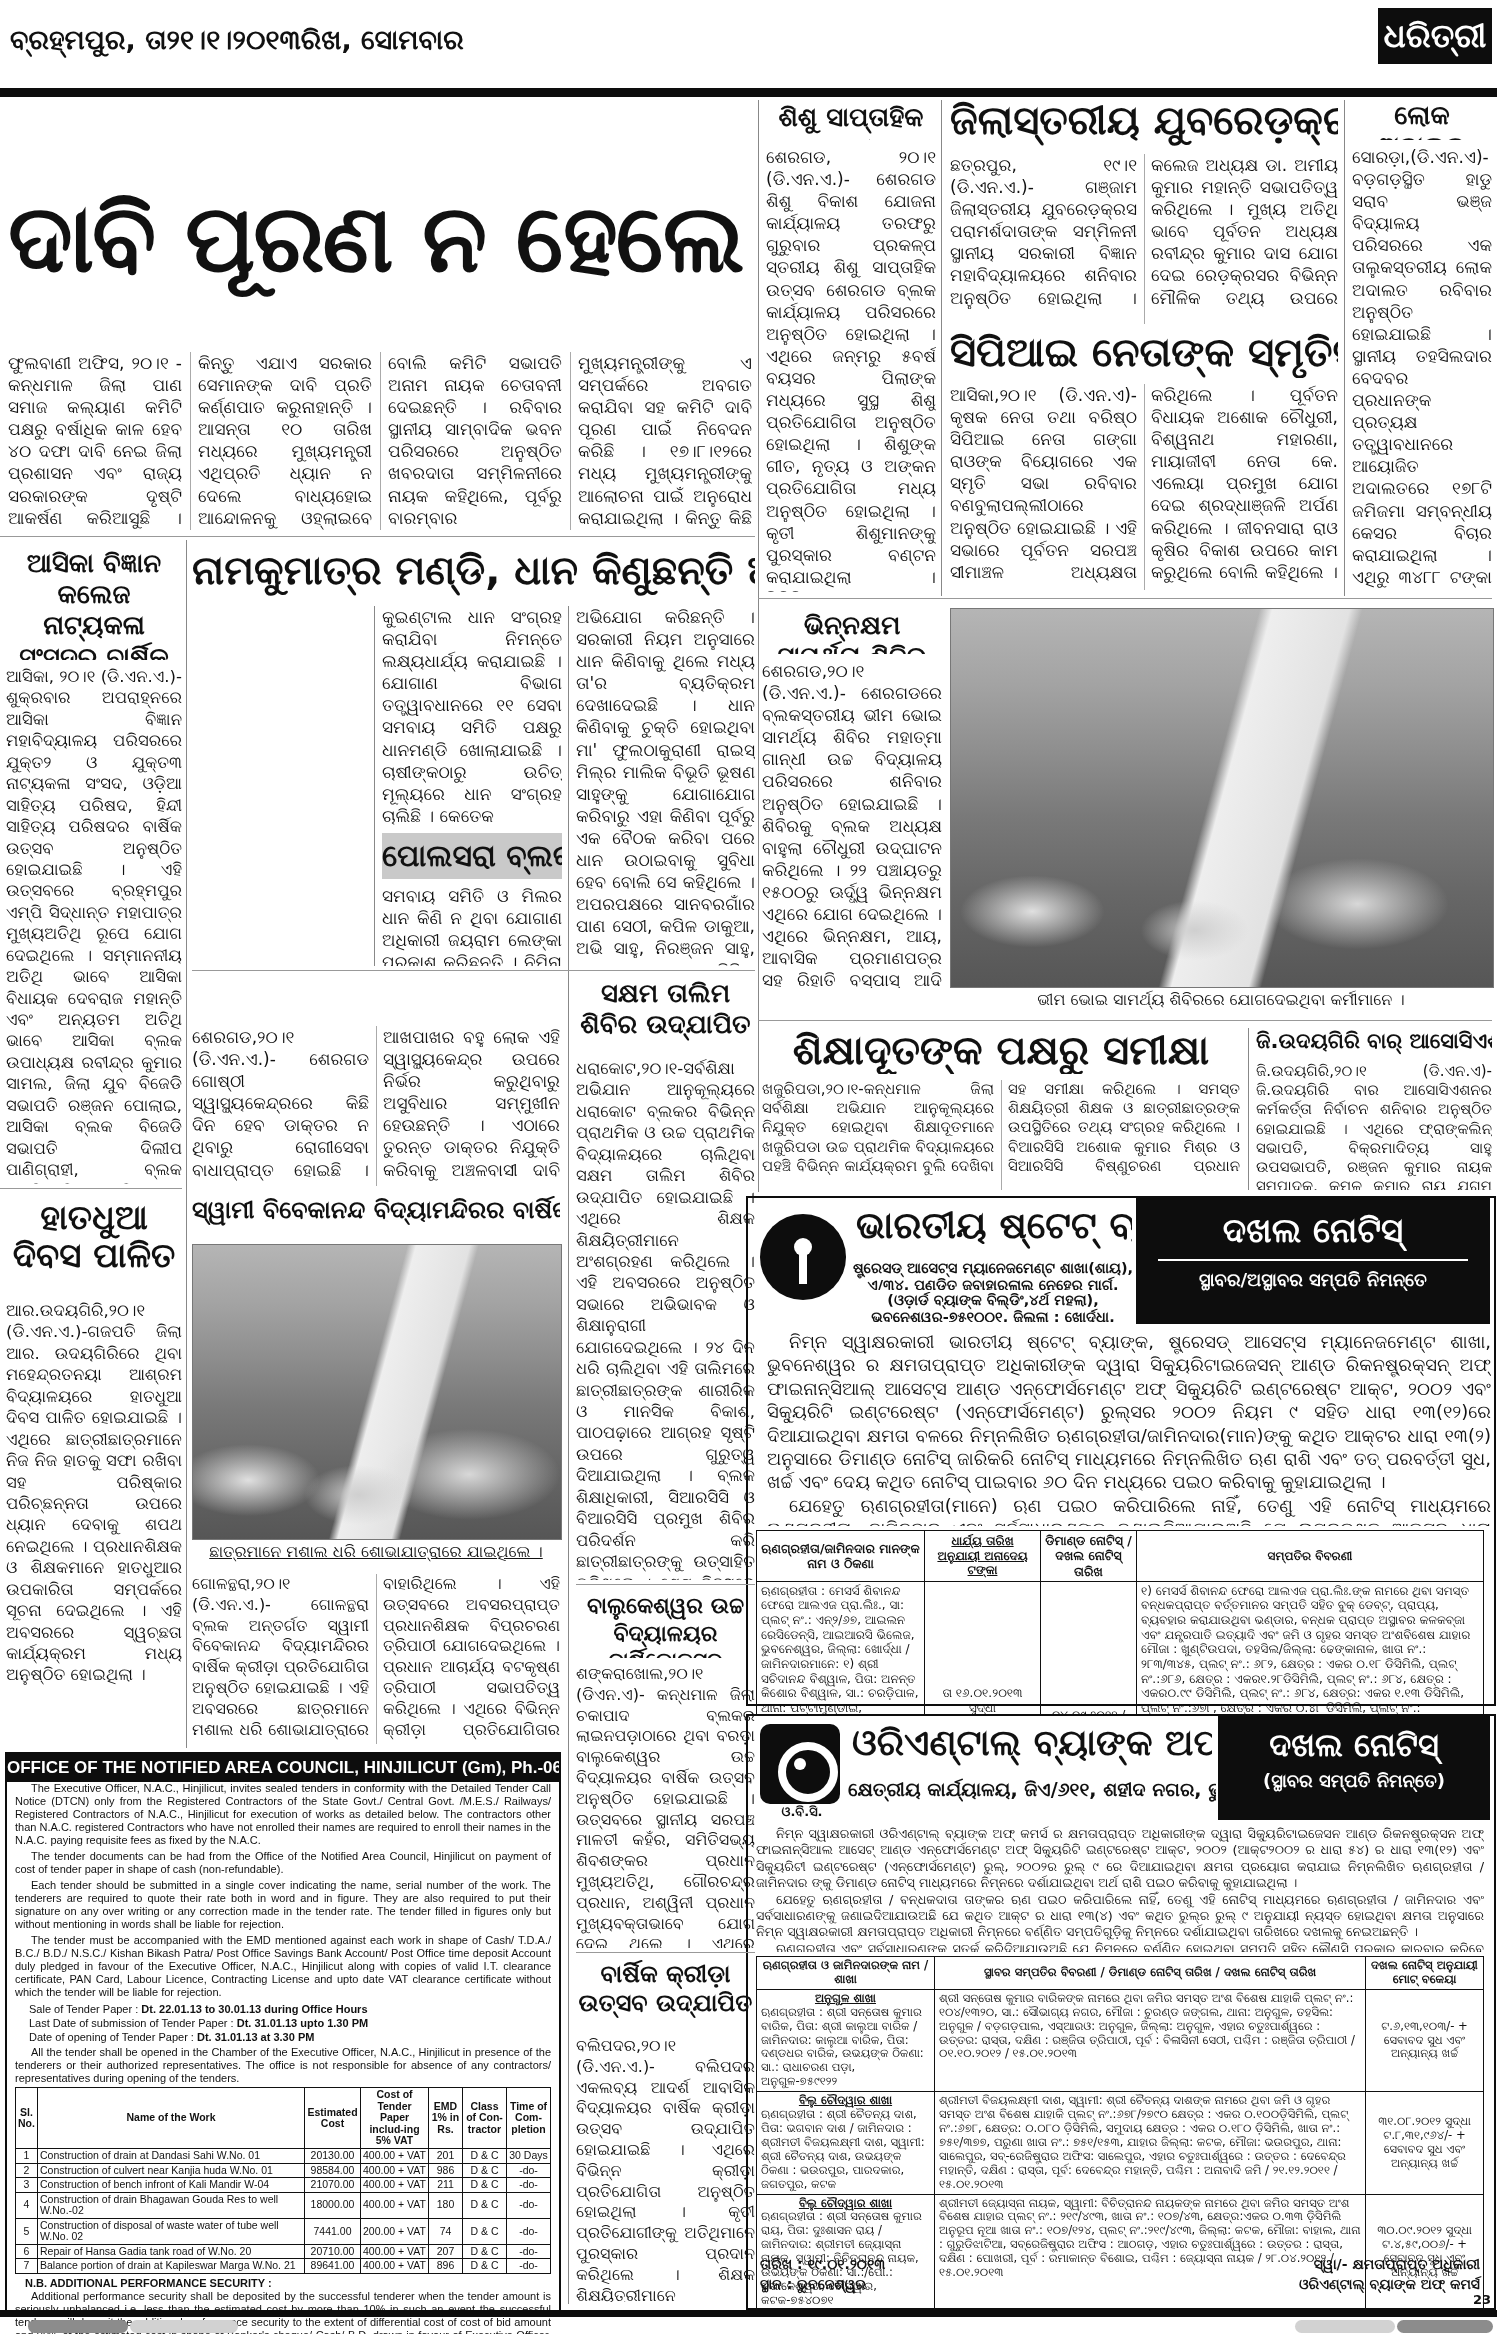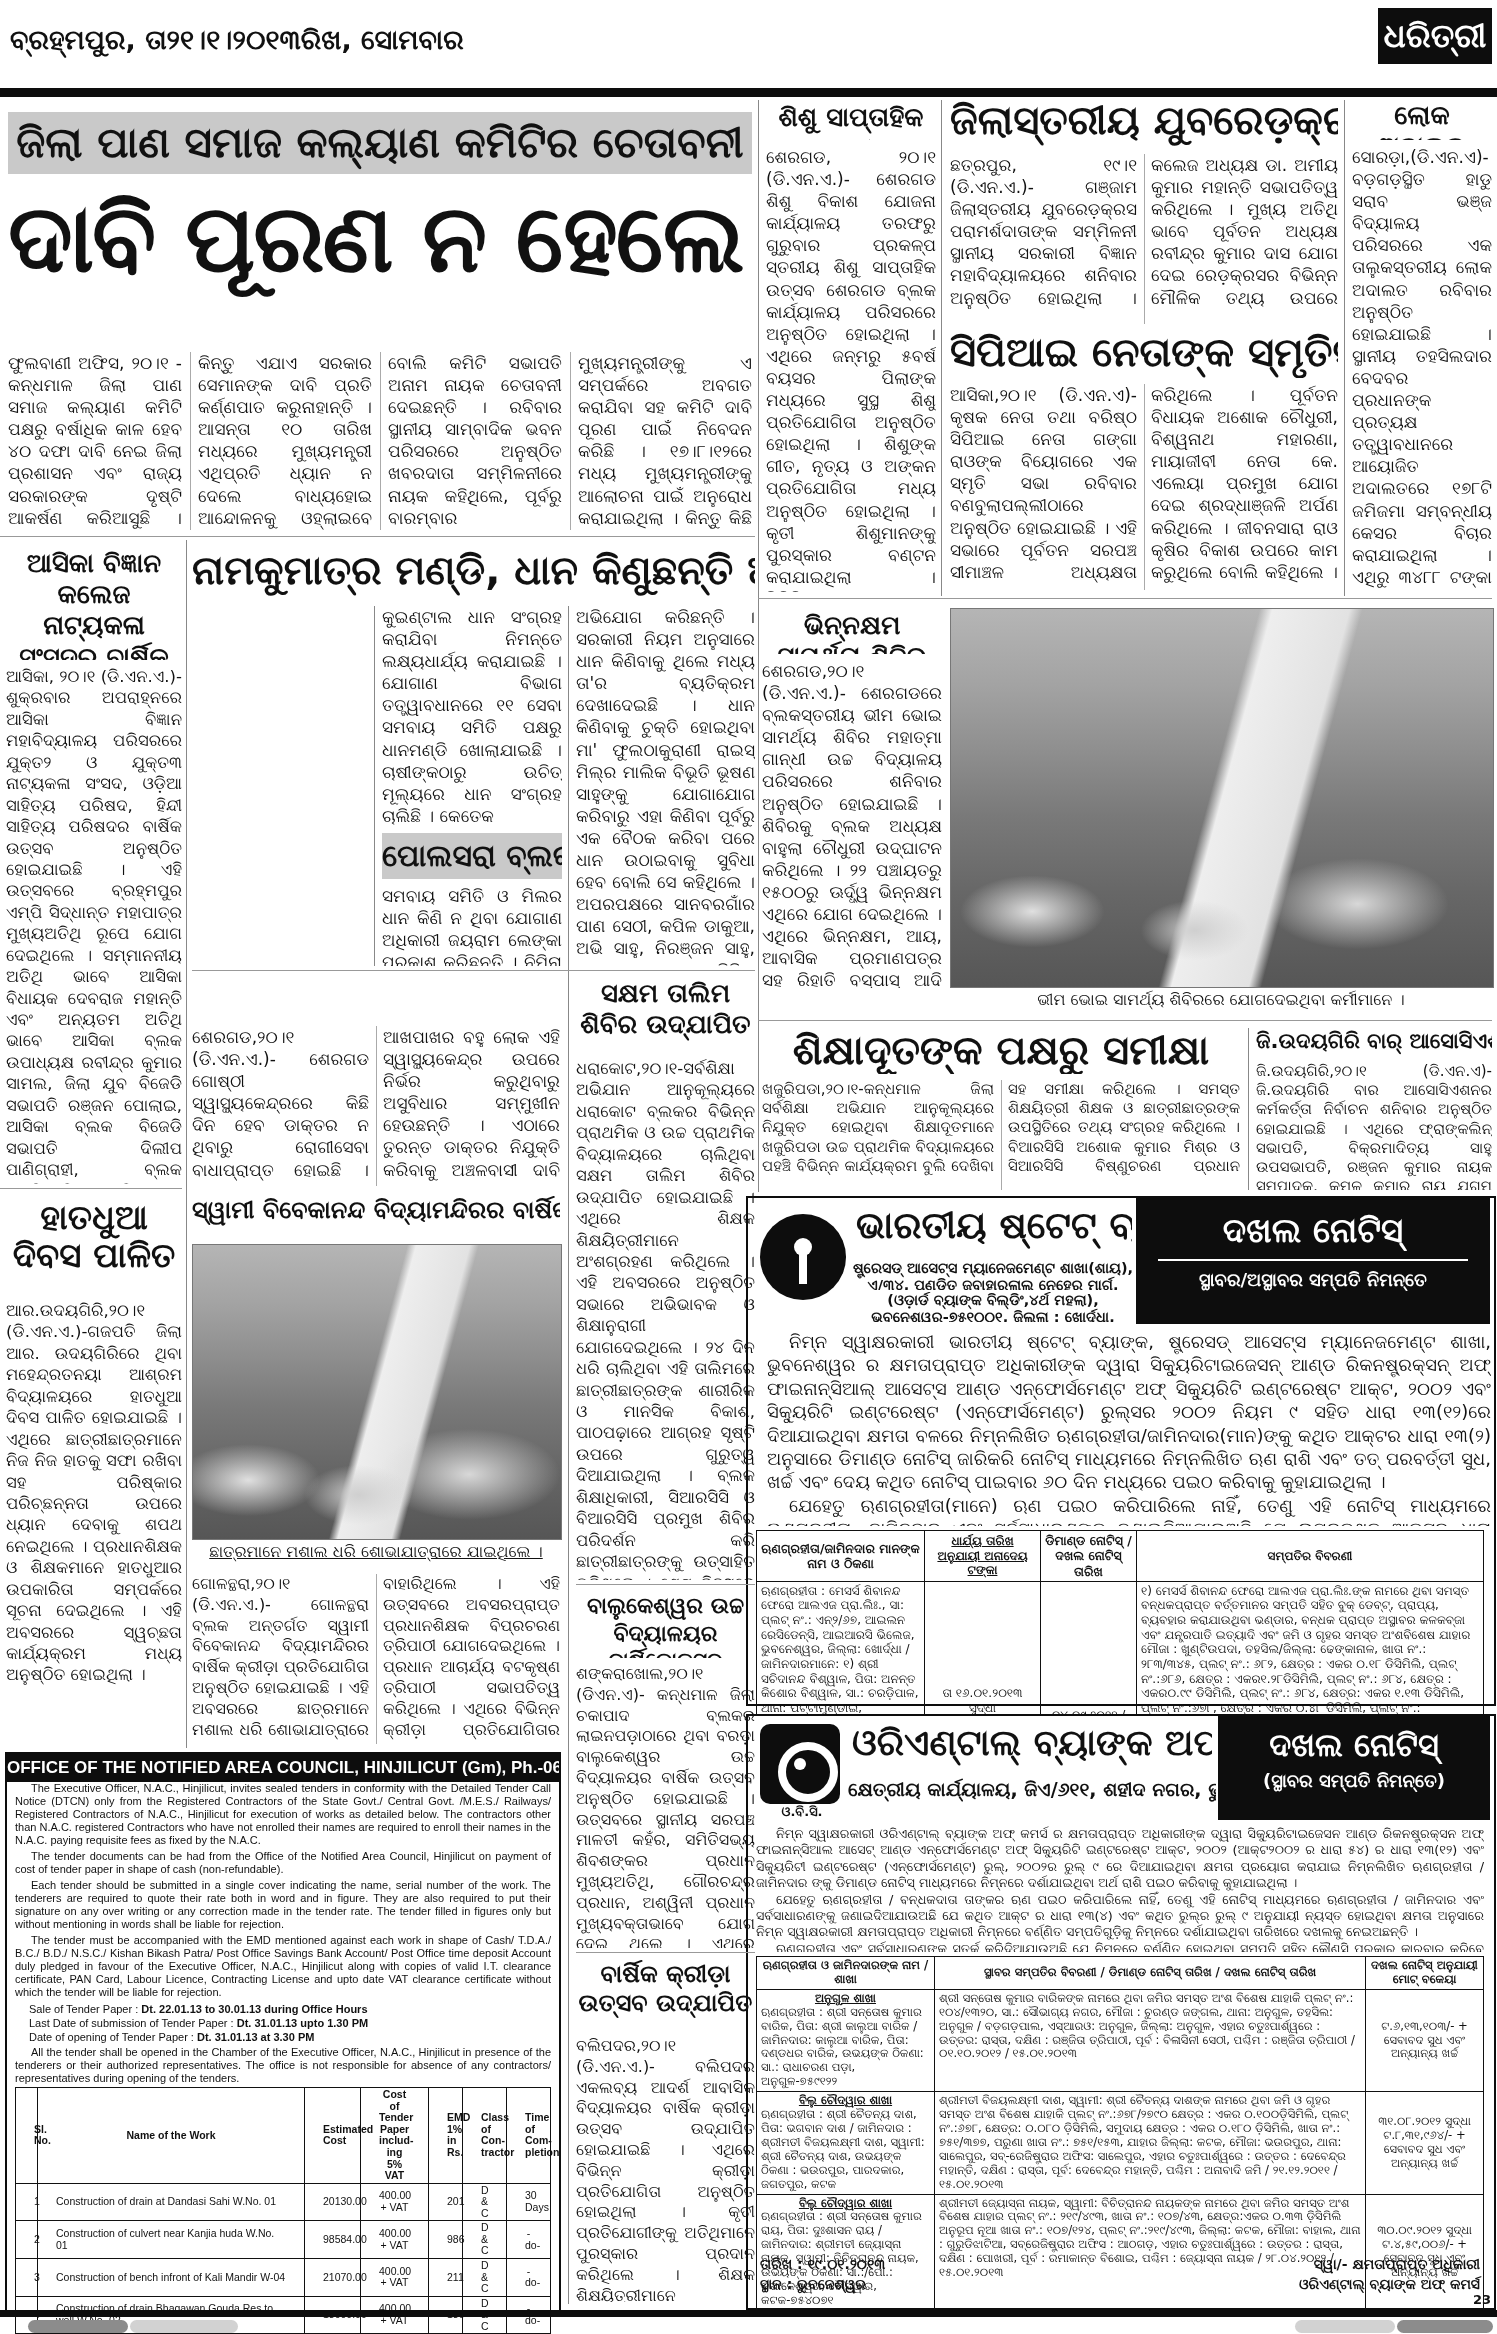--- a/index.html
+++ b/index.html
@@ -32,41 +32,40 @@
       linear-gradient(105deg, rgba(245,245,245,0) 48%, #eeeeee 50%, #e2e2e2 62%, rgba(226,226,226,0) 64%),
       linear-gradient(180deg,#b5b5b5 0%,#a3a3a3 20%,#8e8e8e 38%,#797979 55%,#676767 75%,#565656 100%);
       border:1px solid #777;}
   .notice-box{border:2px solid #0d0d0d;background:#fff;}
   .ntable{border-collapse:collapse;width:100%;table-layout:fixed;}
   .ntable th,.ntable td{border:1px solid #111;padding:2px 4px;vertical-align:top;font-weight:normal;}
   .ntable th{font-weight:bold;text-align:center;vertical-align:middle;}
   .en{font-family:"Liberation Sans",sans-serif;}
   .tender-p{font-size:11px;line-height:1.18;text-align:justify;margin:0 0 3px 0;text-indent:16px;}
   .ttable{border-collapse:collapse;width:100%;table-layout:fixed;font-size:10.5px;line-height:1.1;}
-  .ttable th,.ttable td{border:1px solid #111;padding:1px 18px;vertical-align:middle;}
+  .ttable th,.ttable td{border:1px solid #111;padding:1px 2px;vertical-align:middle;}
   .ttable th{text-align:center;font-weight:bold;}
   .num{text-align:center;}
   .thumb{height:13px;border-radius:7px;}
   .logo-circle{width:86px;height:86px;border-radius:50%;background:#0d0d0d;position:relative;}
   .logo-circle .dot{position:absolute;left:50%;top:24px;width:18px;height:18px;margin-left:-9px;border-radius:50%;background:#fff;}
   .logo-circle .slot{position:absolute;left:50%;top:40px;width:8px;height:30px;margin-left:-4px;background:#fff;}
   .obc-logo{width:80px;height:80px;border-radius:10px;background:#0d0d0d;position:relative;}
   .obc-logo .ring{position:absolute;left:18px;top:18px;width:44px;height:44px;border:8px solid #fff;border-radius:50%;}
   .obc-logo .cdot{position:absolute;left:34px;top:34px;width:12px;height:12px;background:#fff;border-radius:50%;}
 </style>
 </head>
 <body>
 
 <div id="paper">
 
   <div class="abs b" style="left:10px;top:24px;width:900px;height:42px;font-size:27px;">ବ୍ରହ୍ମପୁର, ତା୨୧।୧।୨୦୧୩ରିଖ, ସୋମବାର</div>
   <div class="abs blackbar ctr" style="left:1378px;top:8px;width:114px;height:56px;line-height:56px;font-size:33px;font-weight:bold;"><span>ଧରିତ୍ରୀ</span> <span>୭</span></div>
   <div class="abs" style="left:0;top:88px;width:1497px;height:9px;background:#0d0d0d;"></div>
 
-  <div class="abs kicker" style="left:8px;top:112px;width:744px;">ଜିଲା ପାଣ ସମାଜ କଲ୍ୟାଣ କମିଟିର ଚେତାବନୀ</div>
   <div class="abs hl-xl" style="left:8px;top:190px;width:744px;height:148px;">ଦାବି ପୂରଣ ନ ହେଲେ ଆନ୍ଦୋଳନ</div>
   <div class="abs bt cols4" style="left:8px;top:352px;width:744px;height:178px;">ଫୁଲବାଣୀ ଅଫିସ, ୨୦।୧ - କନ୍ଧମାଳ ଜିଲା ପାଣ ସମାଜ କଲ୍ୟାଣ କମିଟି ପକ୍ଷରୁ ବର୍ଷାଧିକ କାଳ ହେବ ୪୦ ଦଫା ଦାବି ନେଇ ଜିଲା ପ୍ରଶାସନ ଏବଂ ରାଜ୍ୟ ସରକାରଙ୍କ ଦୃଷ୍ଟି ଆକର୍ଷଣ କରିଆସୁଛି । କିନ୍ତୁ ଏଯାଏ ସରକାର ସେମାନଙ୍କ ଦାବି ପ୍ରତି କର୍ଣ୍ଣପାତ କରୁନାହାନ୍ତି । ଆସନ୍ତା ୧୦ ତାରିଖ ମଧ୍ୟରେ ମୁଖ୍ୟମନ୍ତ୍ରୀ ଏଥିପ୍ରତି ଧ୍ୟାନ ନ ଦେଲେ ବାଧ୍ୟହୋଇ ଆନ୍ଦୋଳନକୁ ଓହ୍ଲାଇବେ ବୋଲି କମିଟି ସଭାପତି ଅନାମ ନାୟକ ଚେତାବନୀ ଦେଇଛନ୍ତି । ରବିବାର ସ୍ଥାନୀୟ ସାମ୍ବାଦିକ ଭବନ ପରିସରରେ ଅନୁଷ୍ଠିତ ଖବରଦାତା ସମ୍ମିଳନୀରେ ନାୟକ କହିଥିଲେ, ପୂର୍ବରୁ ବାରମ୍ବାର ମୁଖ୍ୟମନ୍ତ୍ରୀଙ୍କୁ ଏ ସମ୍ପର୍କରେ ଅବଗତ କରାଯିବା ସହ କମିଟି ଦାବି ପୂରଣ ପାଇଁ ନିବେଦନ କରିଛି । ୧୭।୮।୧୨ରେ ମଧ୍ୟ ମୁଖ୍ୟମନ୍ତ୍ରୀଙ୍କୁ ଆଲୋଚନା ପାଇଁ ଅନୁରୋଧ କରାଯାଇଥିଲା । କିନ୍ତୁ କିଛି ଫଳ ମିଳିଲା ନାହିଁ । ତେଣୁ କମିଟି ବାଧ୍ୟ ହୋଇ ଶାନ୍ତିପୂର୍ଣ୍ଣ ଆନ୍ଦୋଳନ କରିବା ପାଇଁ ନିଷ୍ପତି ନେଇଛି । ଆସନ୍ତା ୧୦ ତାରିଖ ମଧ୍ୟରେ ମୁଖ୍ୟମନ୍ତ୍ରୀ କମିଟି ସହ ଆଲୋଚନା ନ କଲେ ସେମାନେ ଆନ୍ଦୋଳନକୁ ଓହ୍ଲାଇବେ । ଏଥିସହ କମିଟିର କାର୍ଯ୍ୟକାରୀ ସଭାପତି ସତ୍ୟ ନାରାୟଣ ବେହେରାଙ୍କୁ ବିଶୃଙ୍ଖଳିତ ଆଚରଣ ନେଇ ଏହି ପଦବୀରୁ ବହିଷ୍କାର କରାଯାଇଥିବା ନାୟକ ସୂଚନା ଦେଇଥିଲେ । ସେ କହିଥିଲେ, ପୂର୍ବରୁ ବେହେରାଙ୍କୁ କମିଟି କାର୍ଯ୍ୟକାରୀ ସଭାପତି ପଦବୀରୁ ନିଲମ୍ବନ କରାଯିବା ସହ ଆଚରଣରେ ସୁଧାର ଆଣିବା ପାଇଁ ସୁଯୋଗ ଦିଆଯାଇଥିଲା । ତାହା ନ ହେବାରୁ ଗତ ୧୮ ତାରିଖ କ. ନୂଆଗାଁ କଞ୍ଜାମେଣ୍ଡିଠାରେ ଅନୁଷ୍ଠିତ ବୈଠକରେ ପାଣ ସମାଜ ସମ୍ବିଧାନ-୧୯୮୩ ପାରା-୭ (ସେକ୍ସନ-୪) ଅନୁଯାୟୀ ତାଙ୍କୁ ଏହି ପଦବୀରୁ ବହିଷ୍କାର କରାଯାଇଛି । ଆୟୋଜିତ ଖବରଦାତା ସମ୍ମିଳନୀରେ ଅନ୍ୟମାନଙ୍କ ମଧ୍ୟରେ କମିଟି ଉପଦେଷ୍ଟା ବ୍ରହ୍ମା ବେହେରା, ସମ୍ପାଦକ ପଙ୍କଜ ଦିଗାଲ, କୋଷାଧ୍ୟକ୍ଷ କ୍ଷୀରୋଦ ସାହାଣୀ, ଉପସଭାପତି ପାଢ଼ୀ ନାୟକ, ନବନିର୍ବାଚିତ ଜିଲା କମିଟି ଉପସଭାପତି ଜହନ ବାରିକ ପ୍ରମୁଖ ଉପସ୍ଥିତ ଥିଲେ ।</div>
 
   <div class="abs vline" style="left:758px;top:100px;height:1092px;"></div>
   <div class="abs vline" style="left:941px;top:100px;height:496px;"></div>
   <div class="abs vline" style="left:1344px;top:100px;height:496px;"></div>
 
   <div class="abs hl-sm" style="left:766px;top:102px;width:170px;height:38px;">ଶିଶୁ ସାପ୍ତାହିକ ଉତ୍ସବ</div>
   <div class="abs bt" style="left:766px;top:146px;width:170px;height:446px;">ଶେରଗଡ, ୨୦।୧ (ଡି.ଏନ.ଏ.)- ଶେରଗଡ ଶିଶୁ ବିକାଶ ଯୋଜନା କାର୍ଯ୍ୟାଳୟ ତରଫରୁ ଗୁରୁବାର ପ୍ରକଳ୍ପ ସ୍ତରୀୟ ଶିଶୁ ସାପ୍ତାହିକ ଉତ୍ସବ ଶେରଗଡ ବ୍ଲକ କାର୍ଯ୍ୟାଳୟ ପରିସରରେ ଅନୁଷ୍ଠିତ ହୋଇଥିଲା । ଏଥିରେ ଜନ୍ମରୁ ୫ବର୍ଷ ବୟସର ପିଲାଙ୍କ ମଧ୍ୟରେ ସୁସ୍ଥ ଶିଶୁ ପ୍ରତିଯୋଗିତା ଅନୁଷ୍ଠିତ ହୋଇଥିଲା । ଶିଶୁଙ୍କ ଗୀତ, ନୃତ୍ୟ ଓ ଅଙ୍କନ ପ୍ରତିଯୋଗିତା ମଧ୍ୟ ଅନୁଷ୍ଠିତ ହୋଇଥିଲା । କୃତୀ ଶିଶୁମାନଙ୍କୁ ପୁରସ୍କାର ବଣ୍ଟନ କରାଯାଇଥିଲା । ସିଡିପିଓଙ୍କ ତତ୍ତ୍ୱାବଧାନରେ ଅନୁଷ୍ଠିତ ଉତ୍ସବରେ ଅଙ୍ଗନବାଡ଼ି କର୍ମୀ, ସାହାଯ୍ୟିକା ଓ ଅଭିଭାବକମାନେ ଯୋଗଦେଇଥିଲେ । ଛୁନି ପ୍ରଧାନ, ପ୍ରେମଲତା ପତି ପ୍ରମୁଖ ପରିଚାଳନା କରିଥିଲେ ।</div>
 

